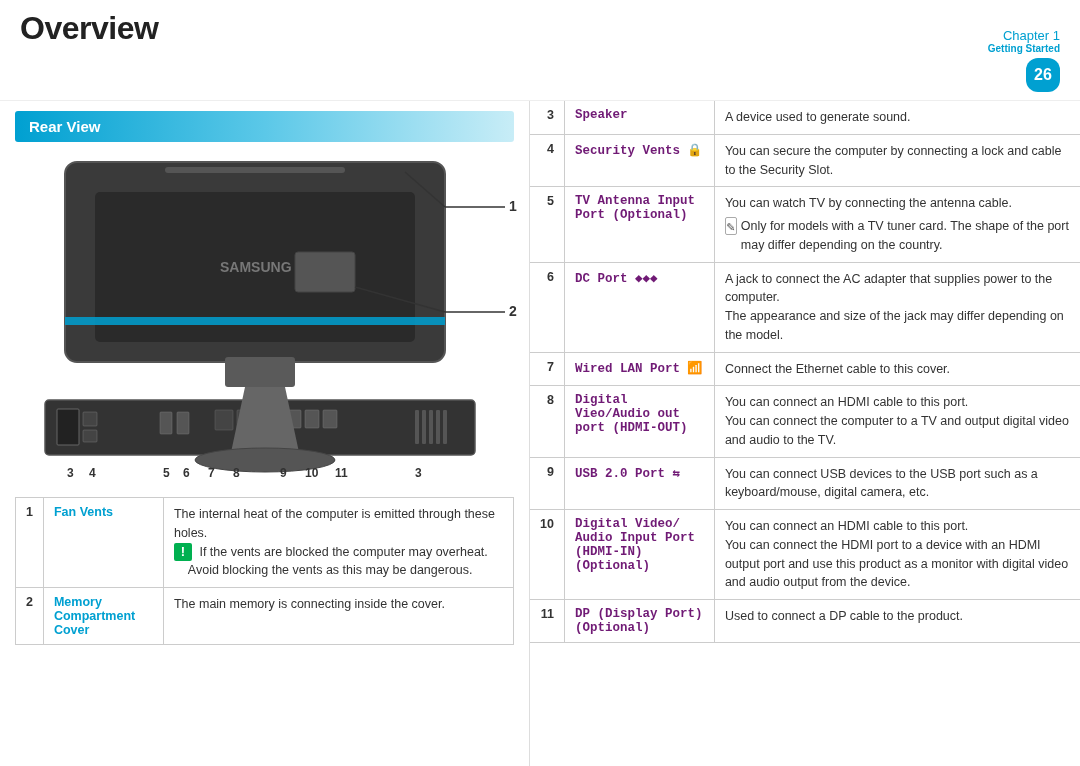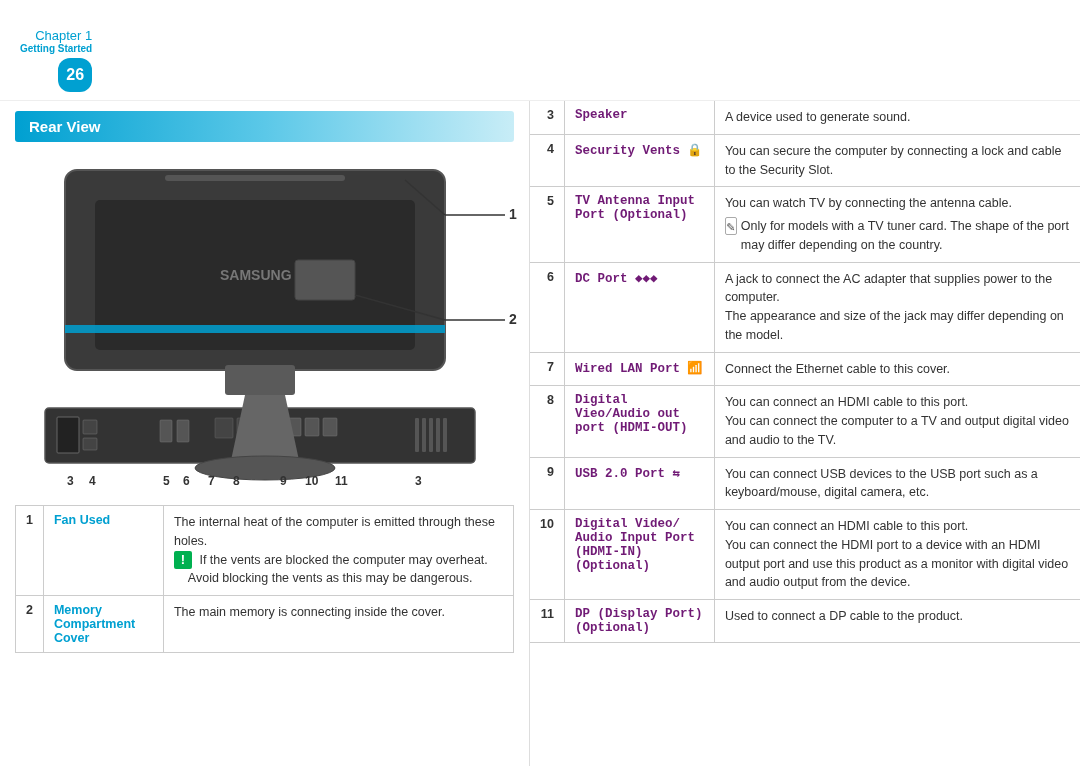--- a/index.html
+++ b/index.html
@@ -72,21 +72,21 @@
     }
 
     
     .section-header {
       background: linear-gradient(to right, #00a0d1, #5bc8e8, #c8edf7);
       color: #fff;
       font-weight: bold;
       font-size: 15px;
       padding: 7px 14px;
       border-radius: 3px;
-      margin-bottom: 18px;
+      margin-bottom: 10px;
     }
 
     
     .monitor-rear {
       position: relative;
       width: 100%;
       height: 340px;
     }
 
     
@@ -183,20 +183,21 @@
       font-size: 11px;
       color: #555;
       margin-right: 4px;
       vertical-align: middle;
     }
   </style>
 </head>
 <body>
 
 <div class="header">
+  <h1 class="page-title">Overview</h1>
   <div class="chapter-badge">
     <span class="chapter-text">Chapter 1</span>
     <span class="getting-started-text">Getting Started</span>
     <div class="page-number">26</div>
   </div>
 </div>
 
 <div class="main-content">
 
   <div class="left-panel">
@@ -264,21 +265,21 @@
         <text x="290" y="325" font-family="Arial" font-size="12" font-weight="bold" fill="#333">10</text>
         <text x="320" y="325" font-family="Arial" font-size="12" font-weight="bold" fill="#333">11</text>
         <text x="400" y="325" font-family="Arial" font-size="12" font-weight="bold" fill="#333">3</text>
       </svg>
     </div>
 
     <table class="bottom-table">
       <tbody>
           <tr>
         <td class="item-num">1</td>
-        <td class="item-label">Fan Used</td>
+        <td class="item-label">Fan Vents</td>
         <td class="item-desc">
           The internal heat of the computer is emitted through these holes.<br>
           <span class="warning-icon">!</span>
           If the vents are blocked the computer may overheat.<br>
           &nbsp;&nbsp;&nbsp;&nbsp;Avoid blocking the vents as this may be dangerous.
         </td>
       </tr>
       <tr>
         <td class="item-num">2</td>
         <td class="item-label">Memory<br>Compartment Cover</td>

